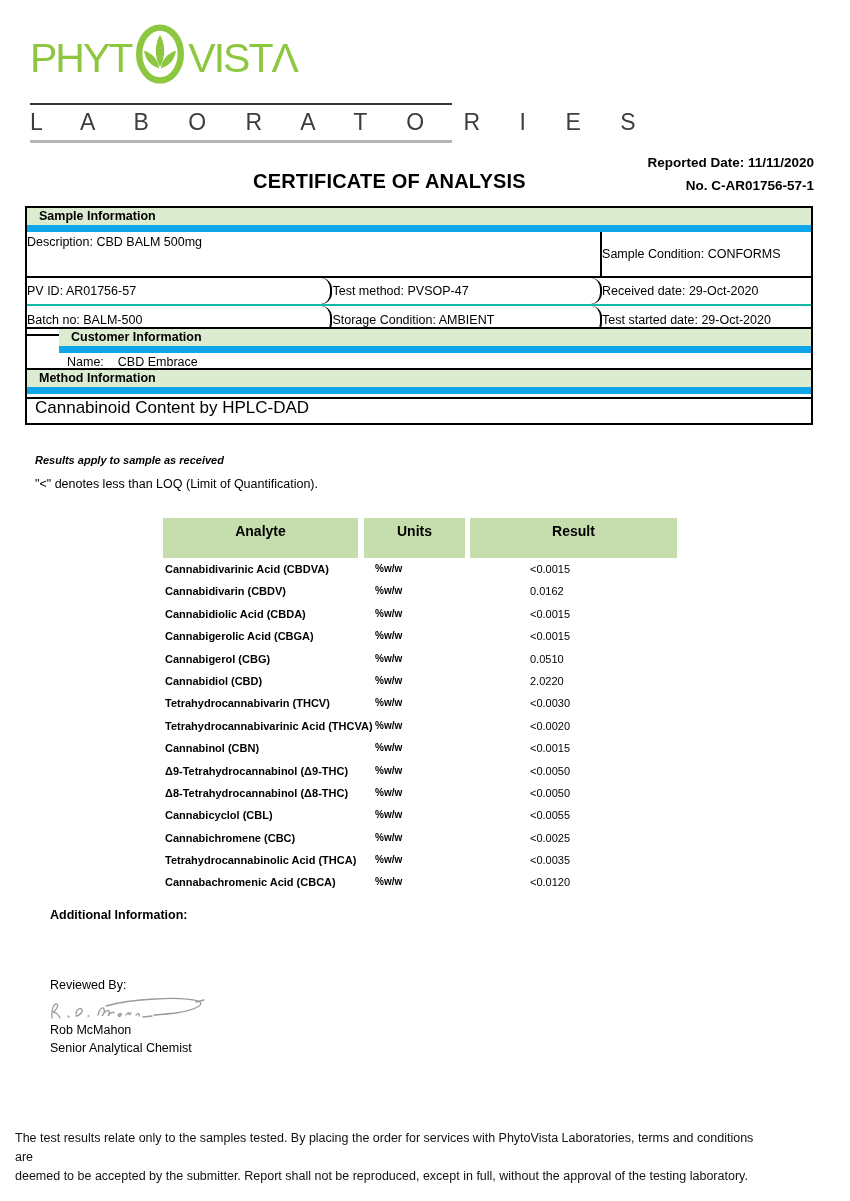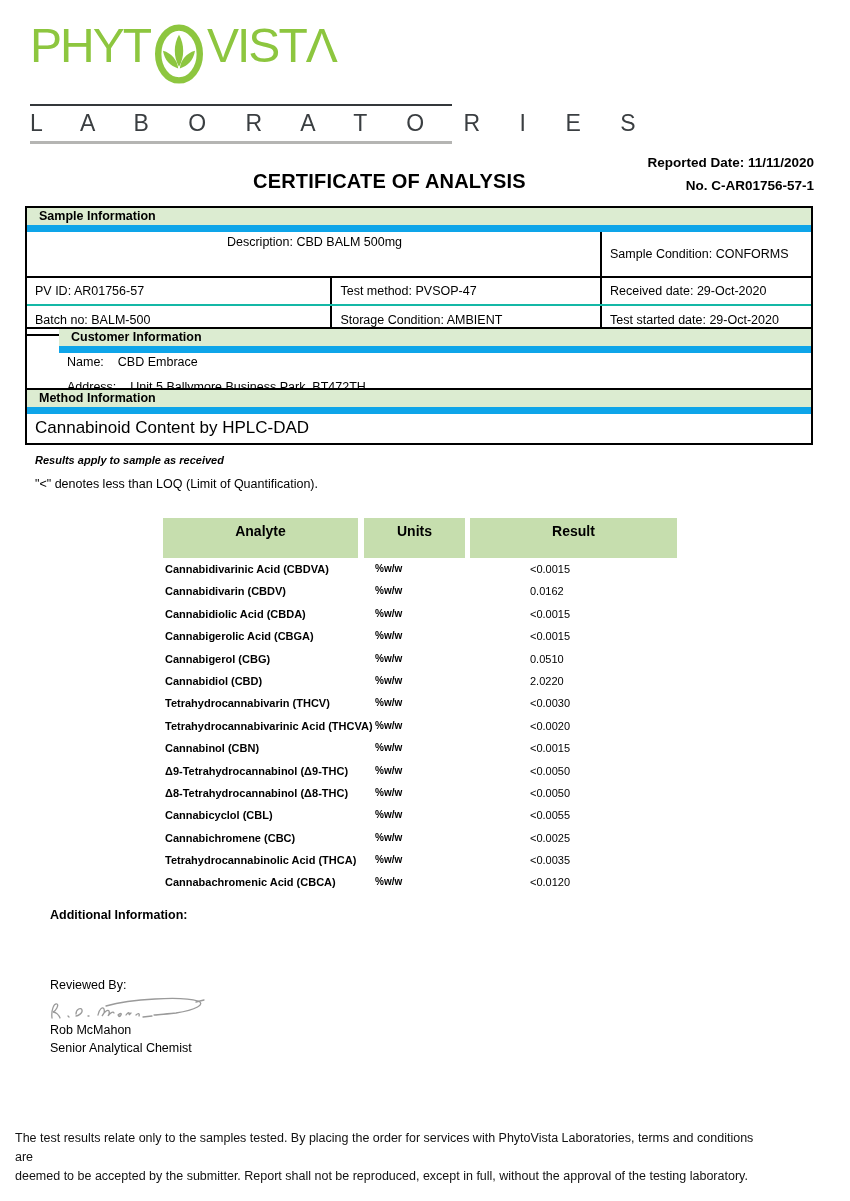--- a/index.html
+++ b/index.html
@@ -2,53 +2,53 @@
 <html><head>
 <meta charset="utf-8">
 <style>
   html,body{margin:0;padding:0;background:#ffffff;}
   .page{
     position:relative;width:850px;height:1201px;background:#ffffff;
     font-family:"Liberation Sans", sans-serif;color:#000;overflow:hidden;
   }
   
   .logo-block{position:absolute;left:30px;top:22px;width:422px;}
-  .logo-word{display:flex;align-items:flex-start;color:var(--brand-green);
-    font-size:48px;line-height:1;letter-spacing:-2px;font-weight:400;white-space:nowrap;}
+  .logo-word{display:flex;align-items:center;color:var(--brand-green);
+    font-size:41px;line-height:1;letter-spacing:-2px;font-weight:400;white-space:nowrap;}
   .logo-word .leaf{margin:0 2px 1px 3px;}
   .logo-rule-dark{height:2px;background:#34383b;margin-top:9px;}
   .logo-sub{margin-top:4px;font-size:23px;color:#3a3e41;letter-spacing:16.5px;
     white-space:nowrap;font-weight:400;}
   .logo-rule-gray{height:3px;background:#b5b5b3;margin-top:4px;}
   .contact{position:absolute;right:35px;top:32px;text-align:right;
     font-size:14.5px;line-height:1.4;color:#151515;}
   
   .report-meta{position:absolute;right:36px;top:152px;text-align:right;
     font-size:13.5px;font-weight:600;line-height:1.7;}
   .coa-title{position:absolute;left:253px;top:170px;font-size:20px;
     font-weight:700;letter-spacing:0.2px;}
   
   .info-box{position:absolute;left:25px;width:788px;border:2px solid #000;box-sizing:border-box;}
   .sec-bar{background:var(--section-green);border-bottom:7px solid #0ea5e9;
     font-size:12.5px;font-weight:700;padding:1px 0 2px 12px;line-height:14px;}
   .sample-box{top:206px;}
   .grid-row{display:flex;box-sizing:border-box;}
-  .cell{box-sizing:border-box;font-size:12.5px;padding:3px 6px 0 8px;
-    border-right:2px solid #000;overflow:hidden;text-align:center;}
+  .cell{box-sizing:border-box;font-size:12.5px;padding:3px 6px 0 0;
+    border-right:2px solid #000;overflow:hidden;}
   .cell:last-child{border-right:none;}
   .row-desc{height:46px;border-bottom:2px solid #000;}
   .row-std{height:28px;border-bottom:2px solid #14b8a6;}
   .row-std:last-child{border-bottom:none;}
-  .vcenter{display:flex;align-items:center;padding-top:0;}
+  .vcenter{display:flex;align-items:center;padding-top:0;border-radius:11px;}
   .customer-box{top:327px;padding-left:32px;}
   .cust-line{font-size:12.5px;padding:2px 8px 0 8px;}
   .cust-line .lbl{display:inline-block;}
   .cust-line .val{margin-left:14px;}
   .cust-gap{height:9px;}
-  .method-box{top:388px;}
+  .method-box{top:368px;}
   .method-row{font-size:17px;padding:4px 8px 5px 8px;}
   
   .note1{position:absolute;left:35px;top:454px;font-size:11px;font-weight:700;font-style:italic;}
   .note2{position:absolute;left:35px;top:477px;font-size:12.5px;}
   
   .results{position:absolute;left:163px;top:518px;width:514px;}
   .r-head{display:flex;height:40px;}
   .r-head .hcell{background:var(--table-green);box-sizing:border-box;
     font-size:14px;font-weight:700;text-align:center;padding-top:5px;}
   .h-analyte{width:195px;margin-right:6px;}

